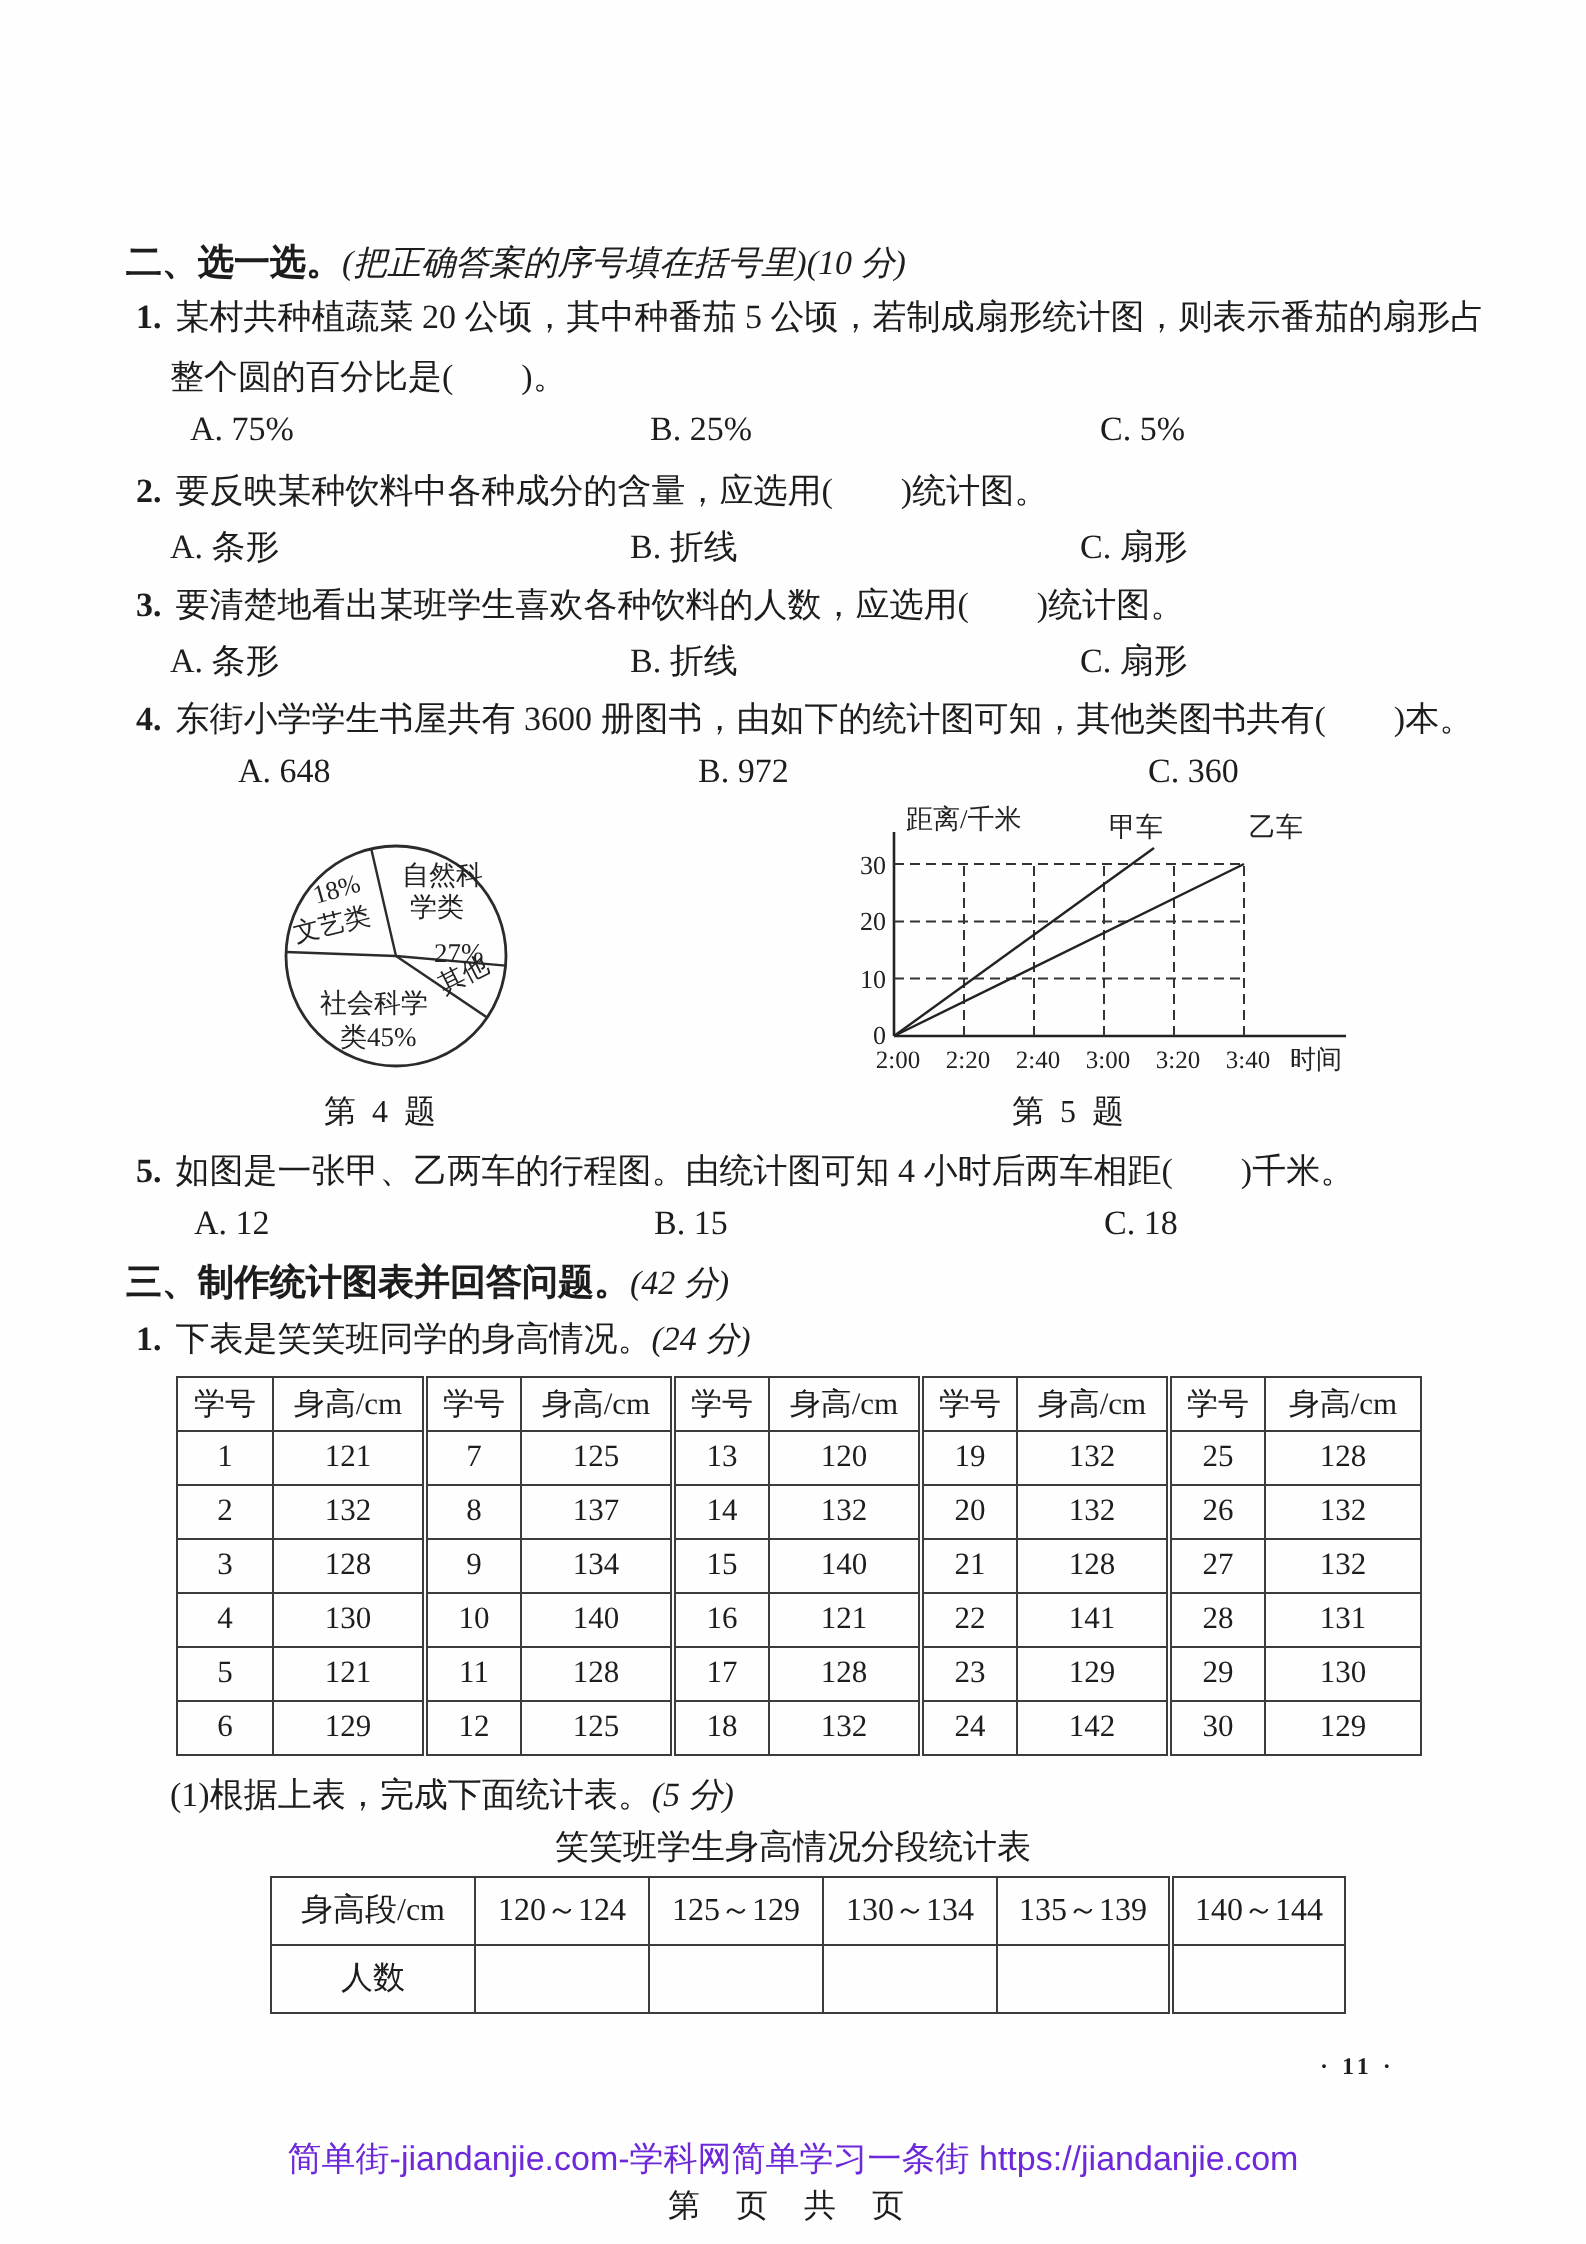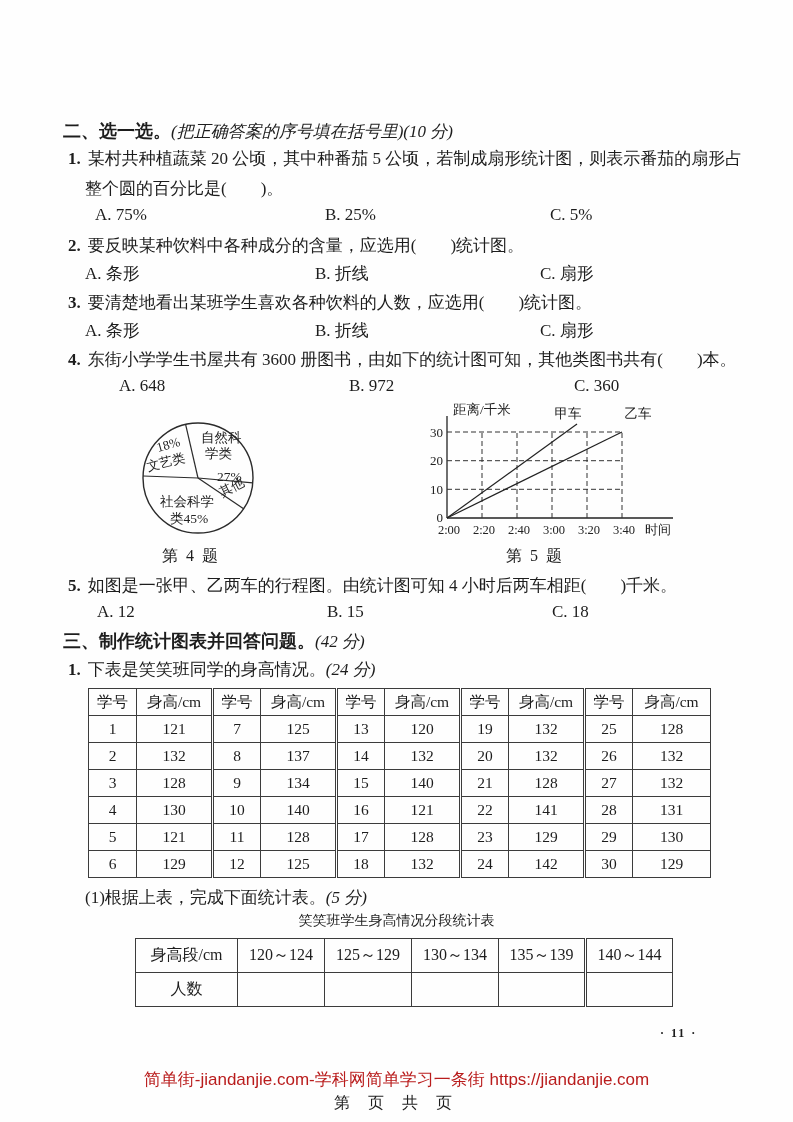--- a/index.html
+++ b/index.html
@@ -13,23 +13,23 @@
   .opts .o1{display:inline-block;width:230px;}
   .opts .o2{display:inline-block;width:225px;}
   .cap{font-size:16px;letter-spacing:2px;}
   table{border-collapse:collapse;table-layout:fixed;}
   .htable{width:622px;}
   .htable td{border:1.4px solid #3c3c3c;text-align:center;height:26px;padding:0;font-size:15.5px;}
   .htable td:nth-child(odd):not(:first-child){border-left:3px double #3c3c3c;}
   .stable{width:537px;}
   .stable td{border:1.5px solid #3c3c3c;text-align:center;height:33px;padding:0;font-size:16px;}
   .stable td:last-child{border-left:3px double #3c3c3c;margin-top:24px;}
-  .subtitle{width:793px;text-align:center;font-size:14px;}
+  .subtitle{width:793px;text-align:center;font-size:17px;}
   .pagenum{font-weight:bold;font-size:12px;letter-spacing:2px;}
-  .site{width:793px;text-align:center;color:#b91c1c;font-family:"Liberation Sans","DejaVu Sans",sans-serif;font-size:17px;}
+  .site{width:793px;text-align:center;color:#6d28d9;font-family:"Liberation Sans","DejaVu Sans",sans-serif;font-size:17px;}
   .pageline{width:793px;text-align:center;font-size:16px;letter-spacing:7px;}
   svg text{font-family:"Liberation Serif","DejaVu Serif",serif;fill:#222;}
 </style>
 </head>
 <body>
 
 <div class="page">
 
 
   <div class="abs" style="left:63px;top:119px;">

